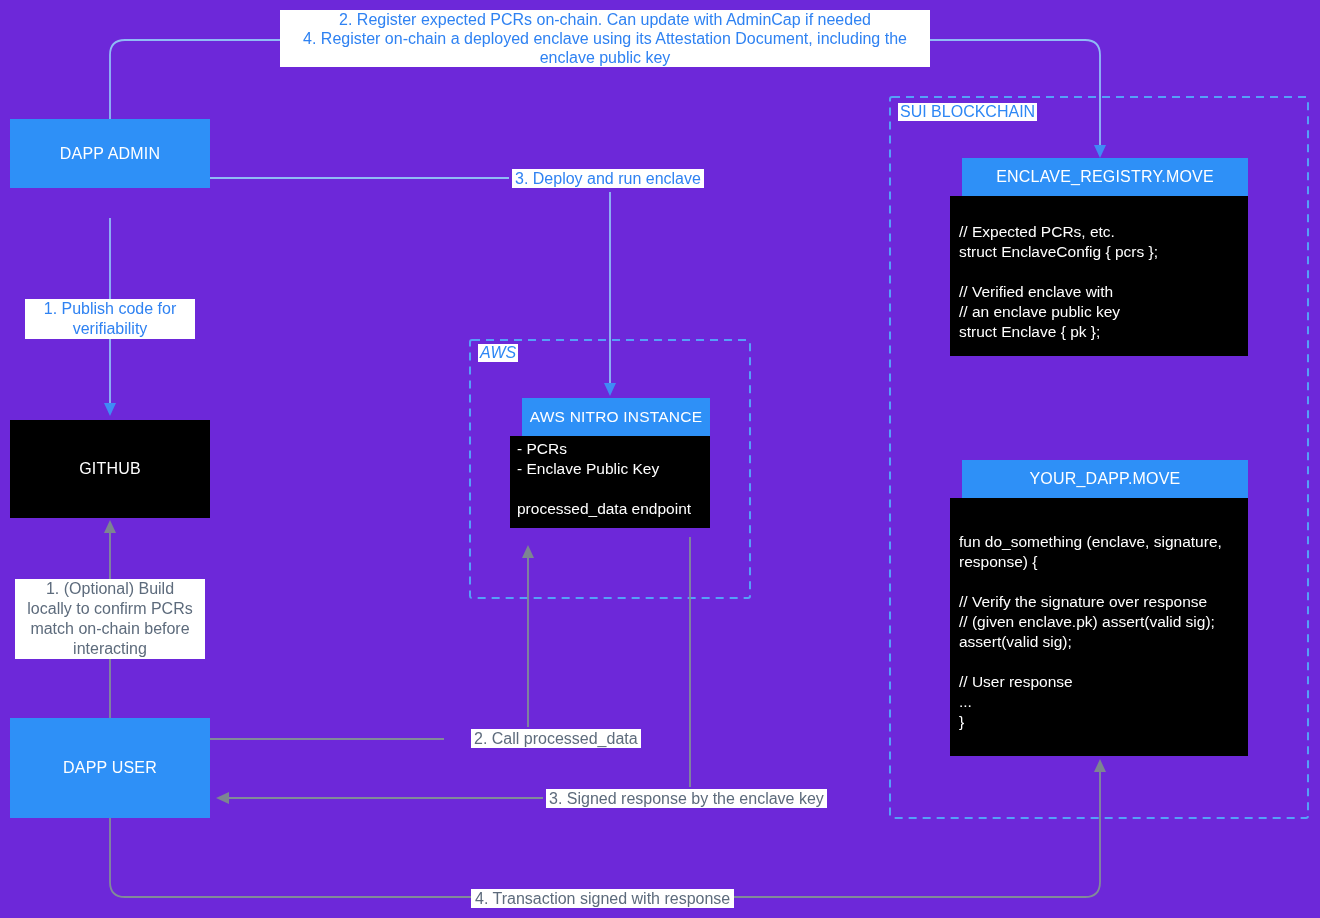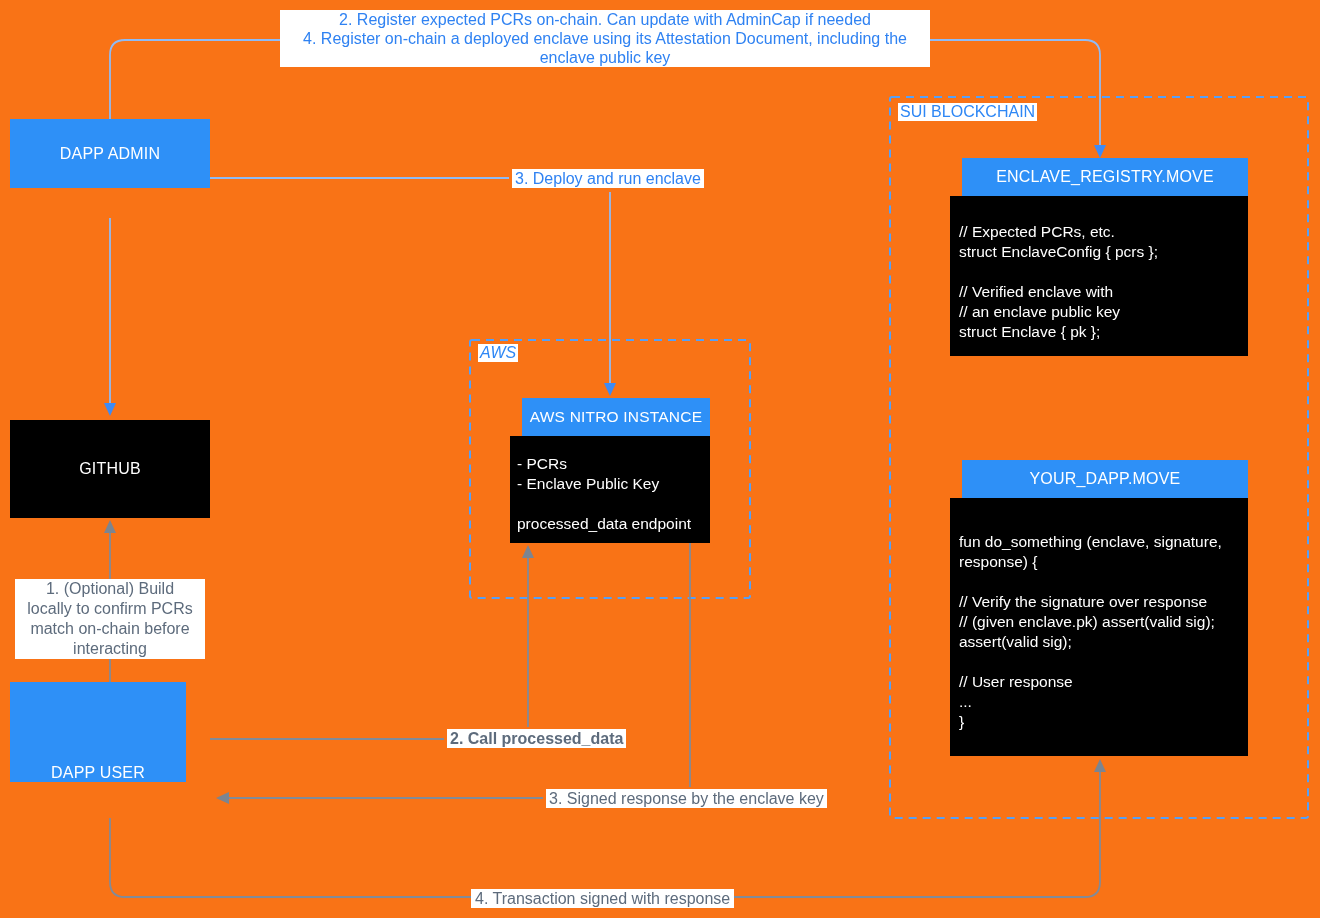--- a/index.html
+++ b/index.html
@@ -1,17 +1,17 @@
 <!DOCTYPE html>
 <html><head>
 <meta charset="utf-8">
 <style>
   html,body{margin:0;padding:0;background:#ffffff;}
   .canvas{
-    position:relative;width:1320px;height:918px;background:#f97316;overflow:hidden;
+    position:relative;width:1320px;height:918px;background:#6d28d9;overflow:hidden;
     font-family:"Liberation Sans","DejaVu Sans",sans-serif;
   }
   svg.connectors{position:absolute;left:0;top:0;z-index:1;}
   .node{
     position:absolute;z-index:2;display:flex;align-items:center;justify-content:center;
     color:#ffffff;font-size:16px;font-weight:500;letter-spacing:.2px;
   }
   .node.blue{background:#2E90F7;}
   .node.black{background:#000000;}
   .panel{position:absolute;z-index:2;}
@@ -76,29 +76,29 @@
   </div>
 
   <div class="node blue" style="left:10px;top:119px;width:200px;height:69px;">
     <span>DAPP ADMIN</span>
   </div>
 
   <div class="node black" style="left:10px;top:420px;width:200px;height:98px;">
     <span>GITHUB</span>
   </div>
 
-  <div class="node blue" style="left:10px;top:682px;width:176px;height:100px;align-items:flex-end;">
+  <div class="node blue" style="left:10px;top:718px;width:200px;height:100px;">
     <span>DAPP USER</span>
   </div>
 
   <div class="region-label" style="left:478px;top:344px;font-style:italic;">AWS</div>
 
   <div class="panel" style="left:510px;top:398px;width:200px;">
     <div class="hdr" style="font-size:15.5px;">AWS NITRO INSTANCE</div>
-    <div class="body" style="padding:18px 6px 9px 7px;height:80px;">
+    <div class="body" style="padding:3px 6px 9px 7px;height:80px;">
       <div class="cl">- PCRs</div>
       <div class="cl">- Enclave Public Key</div>
       <div class="cl"></div>
       <div class="cl">processed_data endpoint</div>
     </div>
   </div>
 
   <div class="region-label" style="left:898px;top:103px;">SUI BLOCKCHAIN</div>
 
   <div class="panel" style="left:950px;top:158px;width:298px;">
@@ -122,29 +122,33 @@
       <div class="cl">// Verify the signature over response</div>
       <div class="cl">// (given enclave.pk) assert(valid sig);</div>
       <div class="cl">assert(valid sig);</div>
       <div class="cl"></div>
       <div class="cl">// User response</div>
       <div class="cl">...</div>
       <div class="cl">}</div>
     </div>
   </div>
 
+  <div class="note blue center" style="left:25px;top:299px;width:170px;line-height:20px;">
+    <div>1. Publish code for</div>
+    <div>verifiability</div>
+  </div>
 
   <div class="note blue nowrap" style="left:512px;top:169px;padding:0 3px;">3. Deploy and run enclave</div>
 
   <div class="note gray center" style="left:15px;top:579px;width:190px;line-height:20px;">
     <div>1. (Optional) Build</div>
     <div>locally to confirm PCRs</div>
     <div>match on-chain before</div>
     <div>interacting</div>
   </div>
 
-  <div class="note gray nowrap" style="left:447px;top:729px;padding:0 3px;font-weight:bold;">2. Call processed_data</div>
+  <div class="note gray nowrap" style="left:471px;top:729px;padding:0 3px;">2. Call processed_data</div>
 
   <div class="note gray nowrap" style="left:546px;top:789px;padding:0 3px;">3. Signed response by the enclave key</div>
 
   <div class="note gray nowrap" style="left:471px;top:889px;padding:0 4px;">4. Transaction signed with response</div>
 
 </div>
 
 </body></html>

